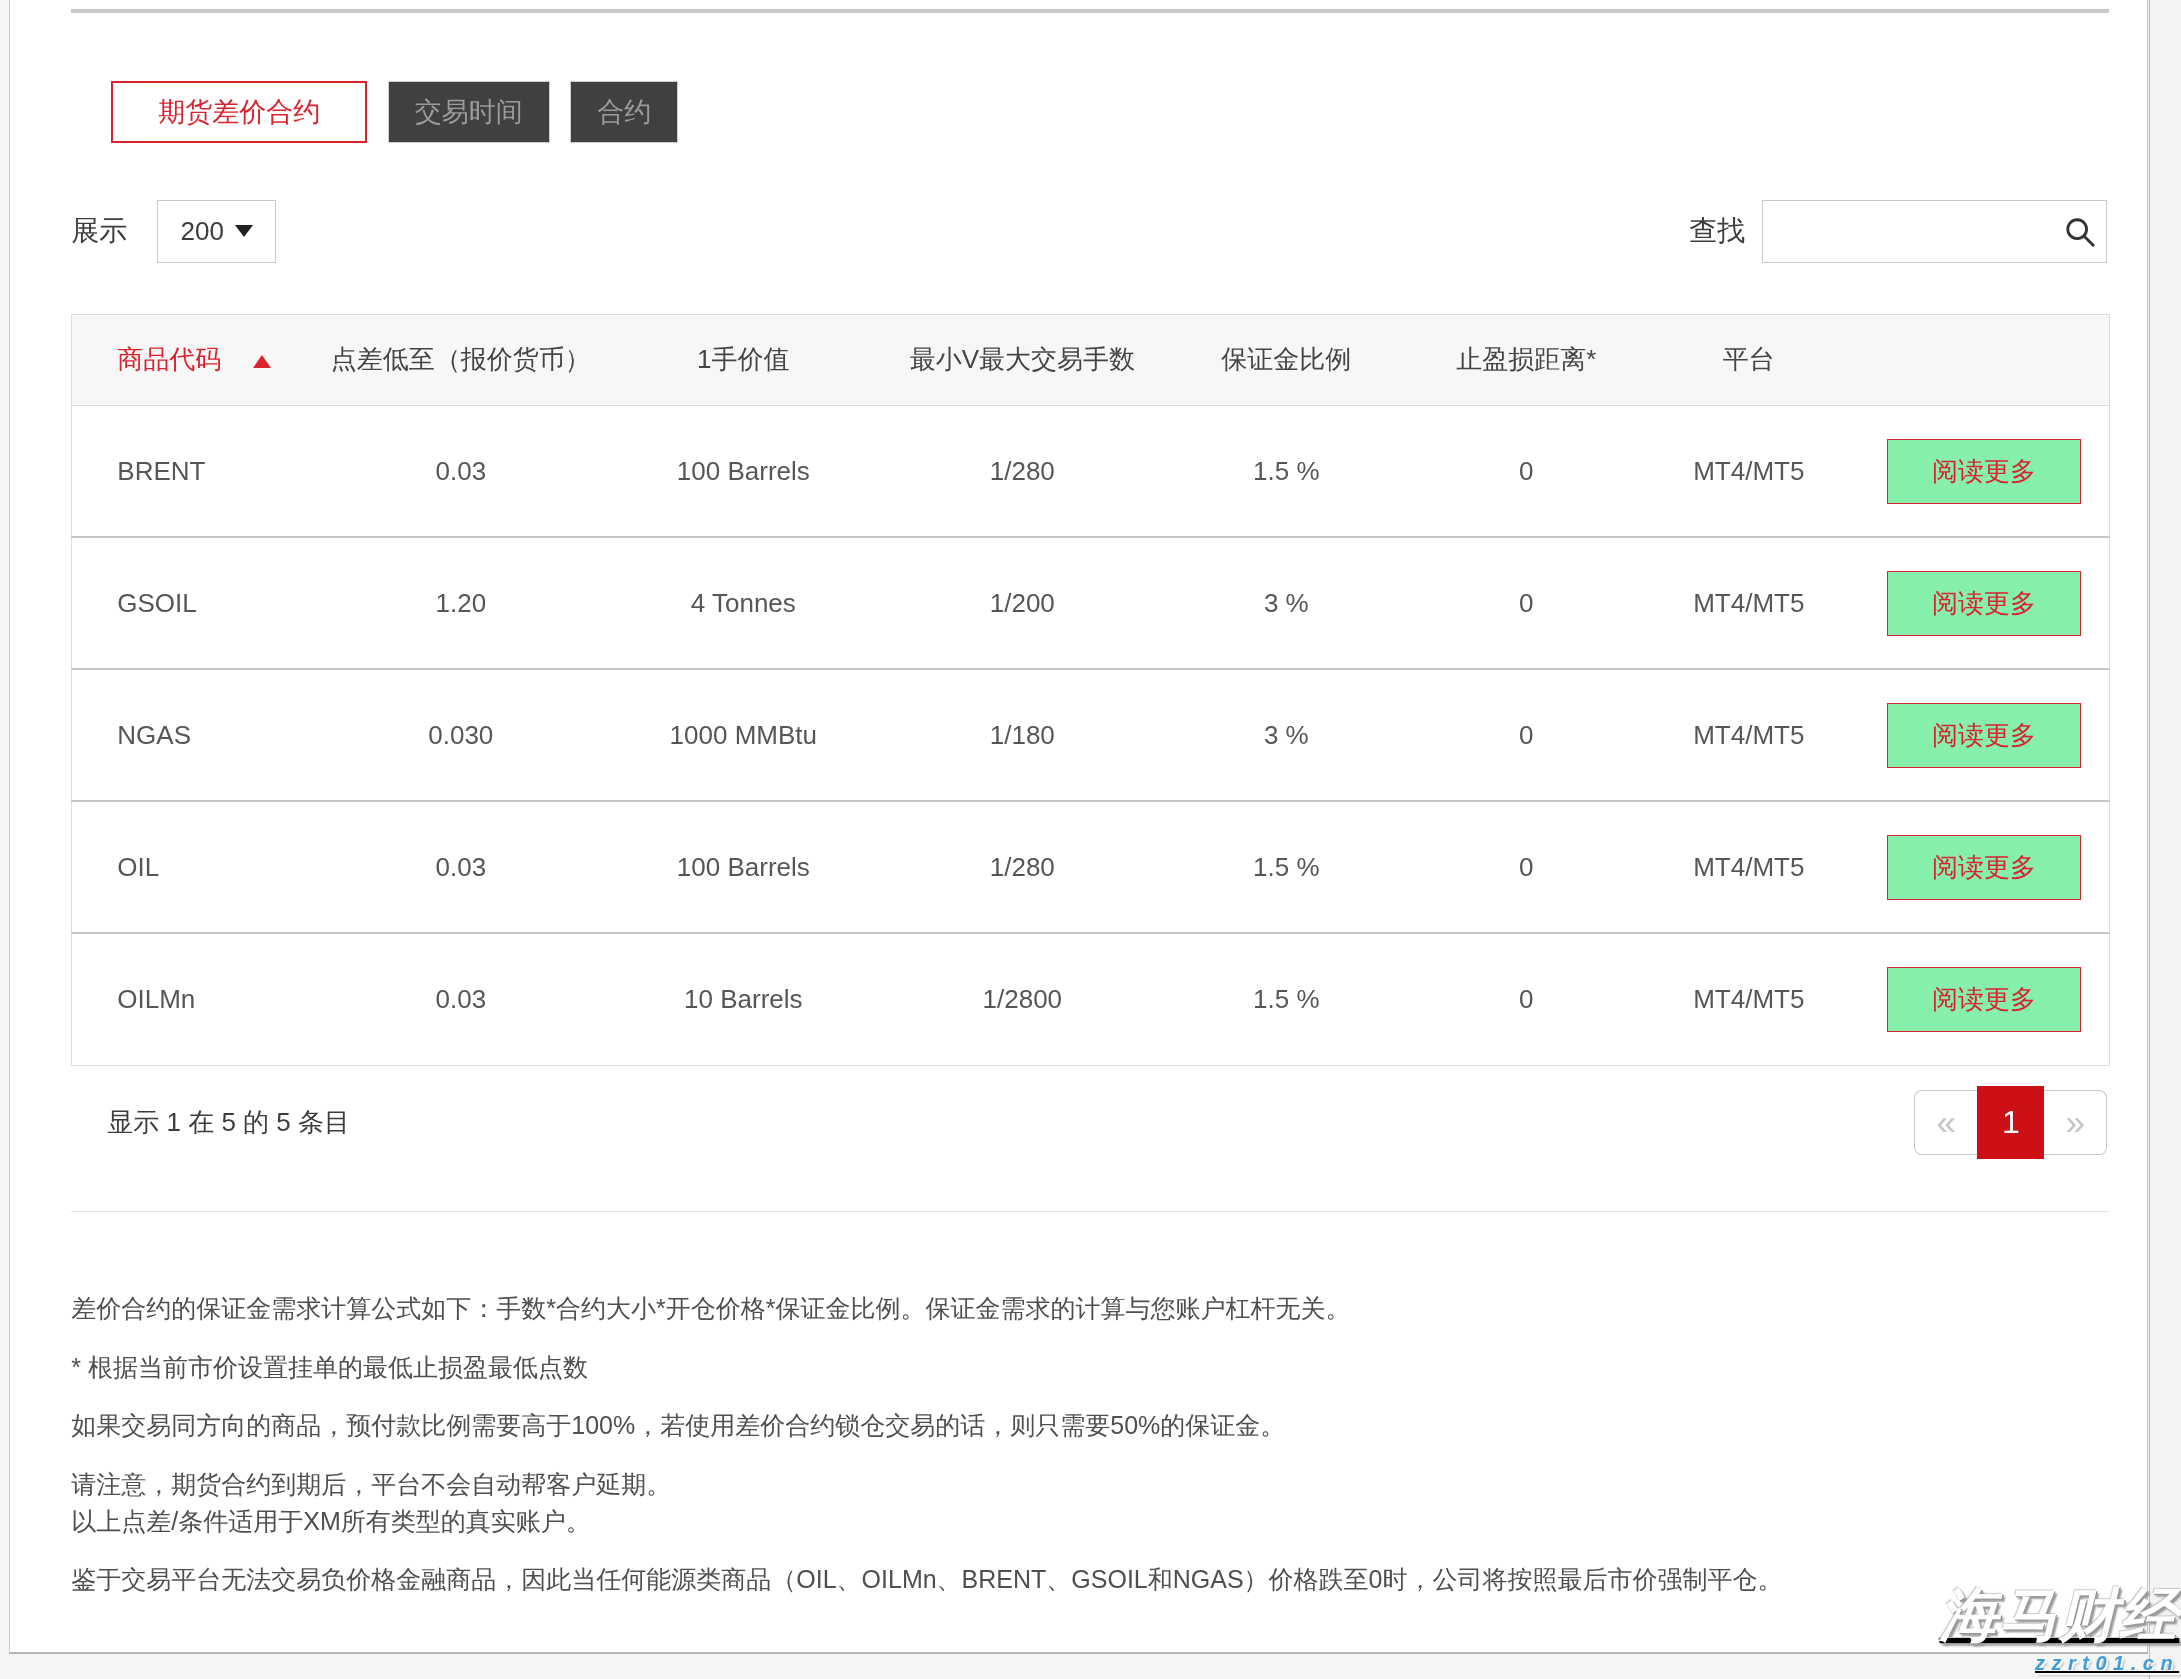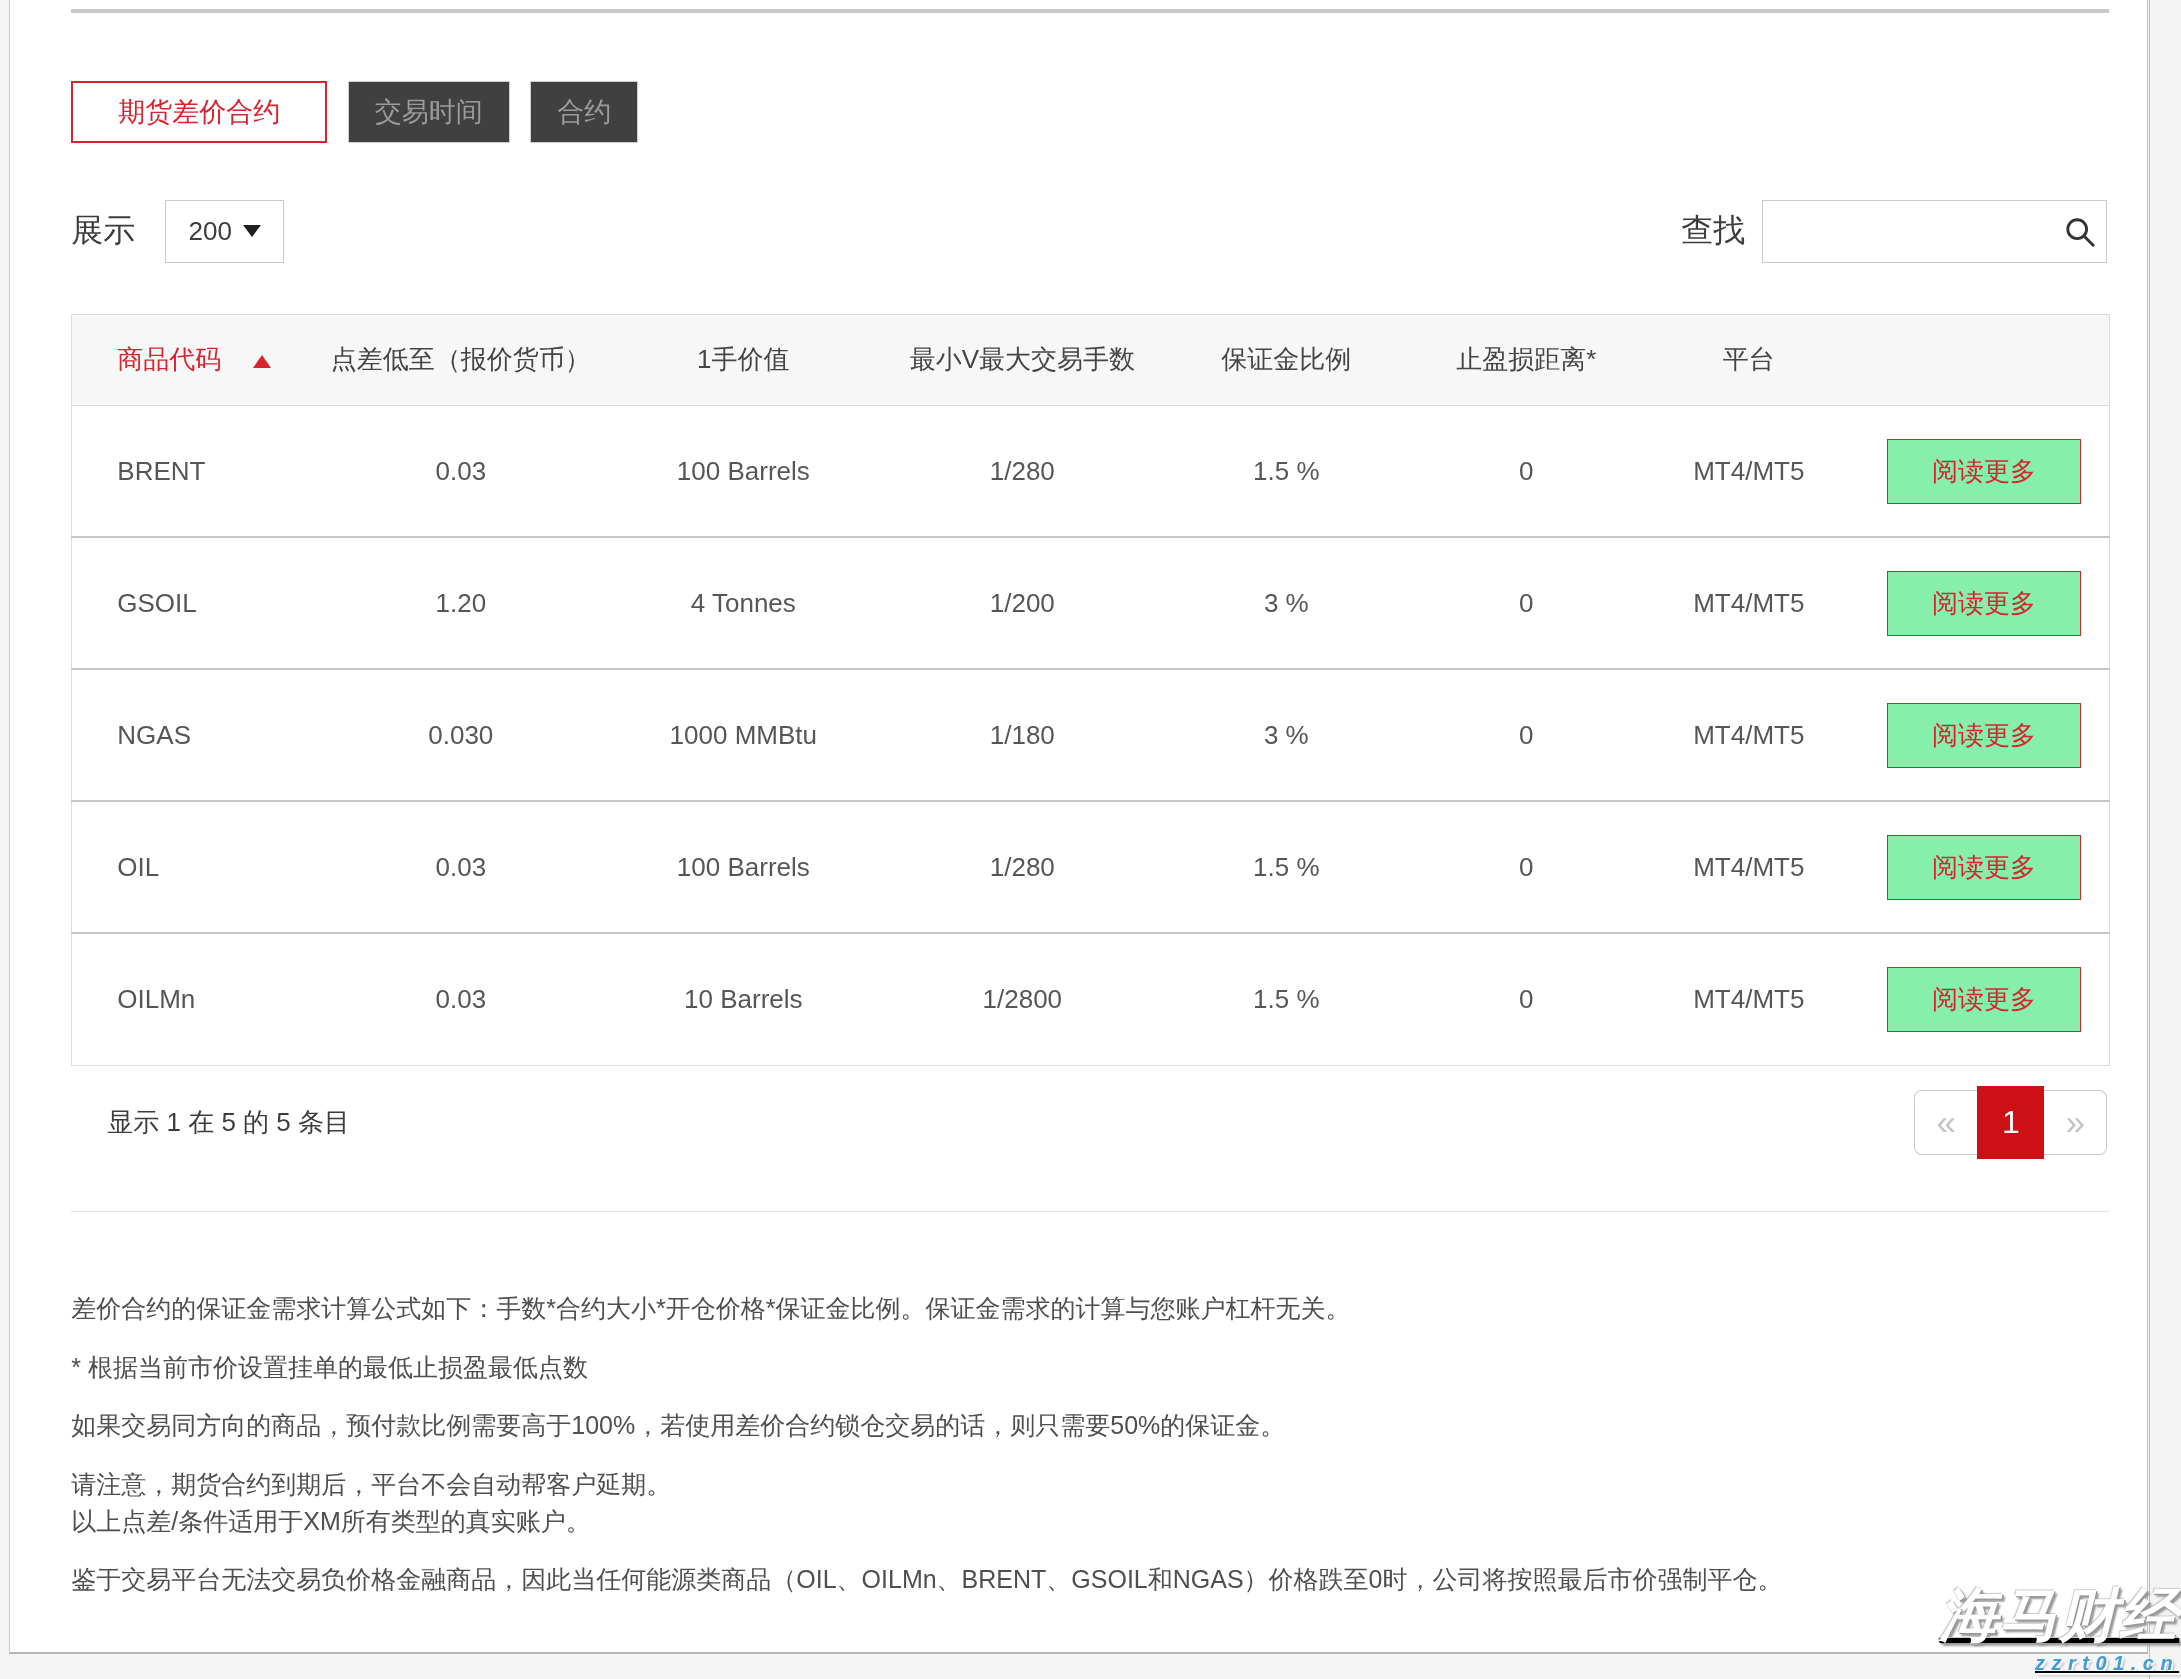--- a/index.html
+++ b/index.html
@@ -20,21 +20,21 @@
     border-bottom: 2.8px solid #b5b5b5;
     padding: 0 40px 0 61px;
   }
   .top-rule {
     margin-top: 9.3px;
     height: 3.7px;
     background: #c9c9c9;
     width: 2038px;
   }
   
-  .tabs { margin-top: 68px; display: flex; gap: 20.5px; height: 62px; }
+  .tabs { margin-top: 68px; display: flex; gap: 20.5px; height: 62px; margin-left: 40px; }
   .tab {
     height: 62px;
     display: inline-flex; align-items: center; justify-content: center;
     font-size: 27px;
     padding: 0 26px;
     cursor: pointer;
     background: #404040;
     border: 1.9px solid #cfcfcf;
     color: #9b9b9b;
   }
@@ -42,21 +42,21 @@
     background: #ffffff;
     border: 2.8px solid #d9232f;
     color: #d9232f;
     padding: 0 45px;
   }
   
   .controls {
     margin-top: 57px;
     display: flex; align-items: center; height: 63px;
   }
-  .show-label, .search-label { font-size: 32px; color: #3d3d3d; }
+  .show-label, .search-label { font-size: 28px; color: #3d3d3d; }
   .page-size {
     margin-left: 30px;
     width: 119px; height: 63px;
     border: 1.9px solid #c9c9c9;
     display: inline-flex; align-items: center; justify-content: center;
     gap: 11.2px; cursor: pointer; background: #fff;
   }
   .page-size .val { font-size: 26px; color: #3d3d3d; }
   .caret-down {
     width: 0; height: 0;

